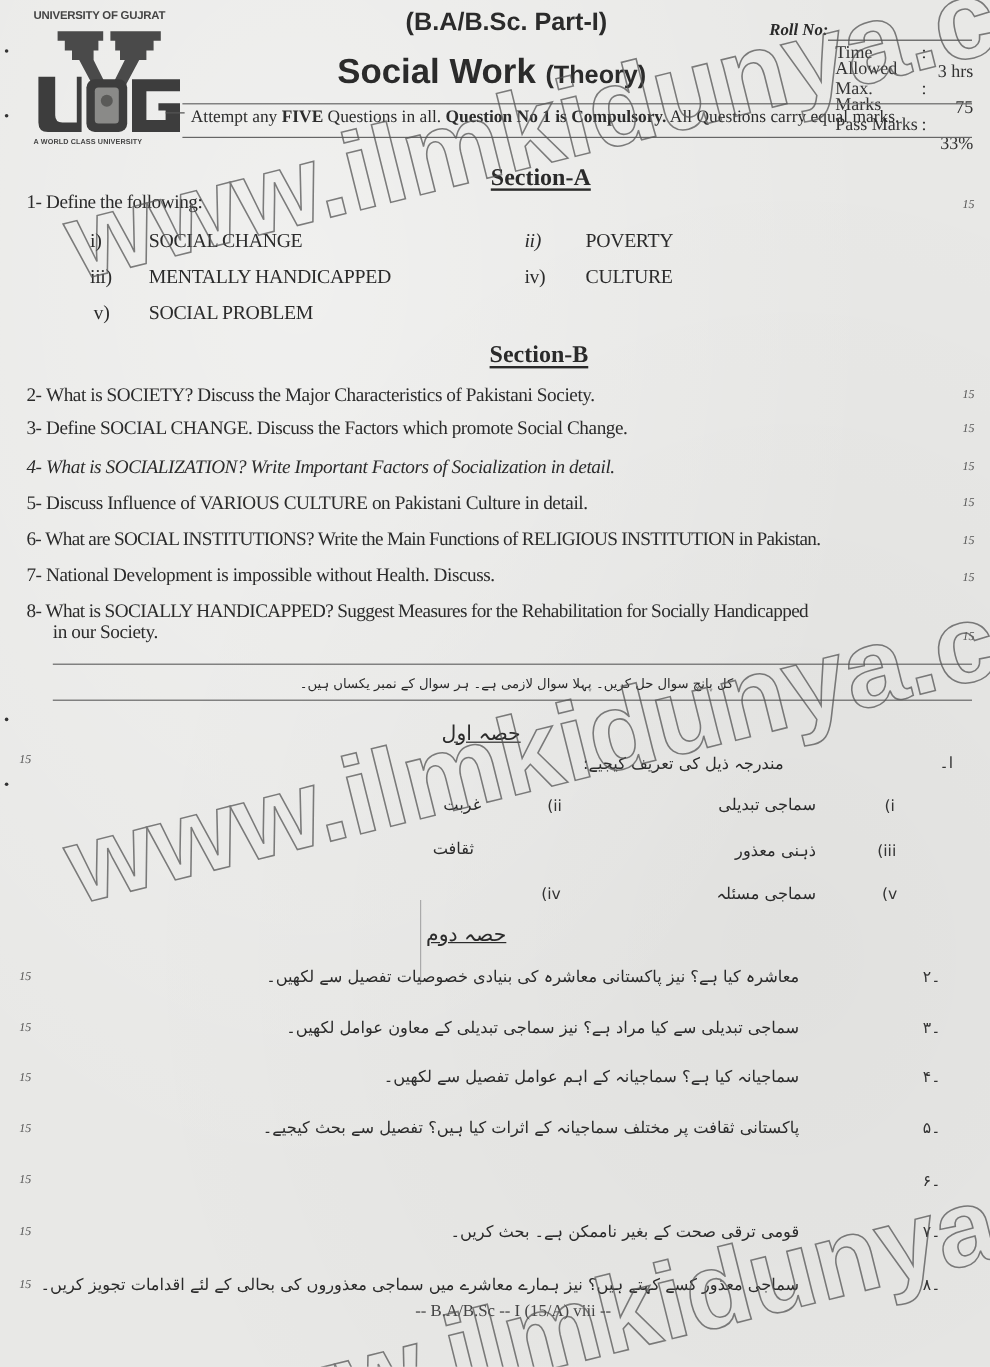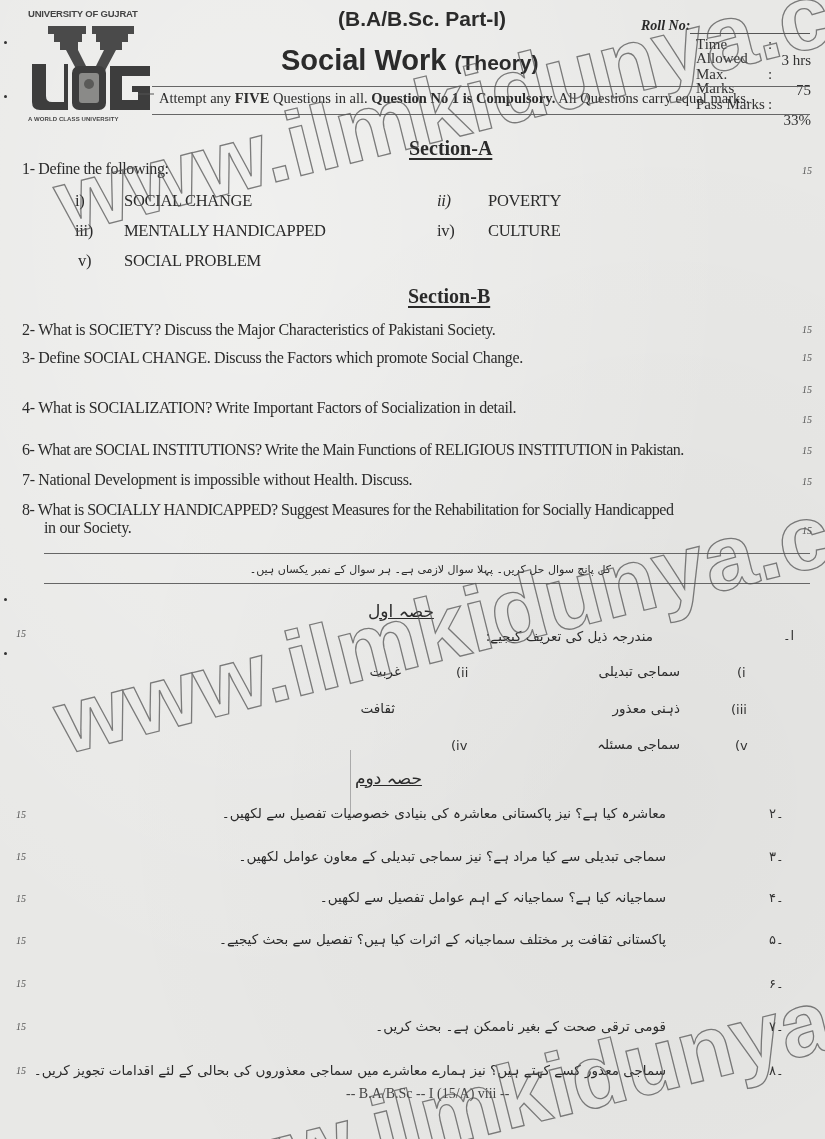--- a/index.html
+++ b/index.html
@@ -139,23 +139,24 @@
   <div class="abs def" style="left:124px; top:251px;">SOCIAL PROBLEM</div>
 
   <div class="abs sec-title" style="left:361px; top:285px;">Section-B</div>
 
   <div class="abs q" style="left:22px; top:321px;"><span>2-</span>&nbsp;<span>What is SOCIETY? Discuss the Major Characteristics of Pakistani Society.</span></div>
   <div class="abs mark" style="left:802px; top:324px;">15</div>
 
   <div class="abs q" style="left:22px; top:349px;"><span>3-</span>&nbsp;<span>Define SOCIAL CHANGE. Discuss the Factors which promote Social Change.</span></div>
   <div class="abs mark" style="left:802px; top:352px;">15</div>
 
-  <div class="abs q" style="left:22px; top:399px;"><span>4-</span>&nbsp;<span>What is SOCIALIZATION? Write Important Factors of Socialization in detail.</span></div>
+  <div class="abs q" style="left:22px; top:381px;font-style:italic;"><span>4-</span>&nbsp;<span>What is SOCIALIZATION? Write Important Factors of Socialization in detail.</span></div>
   <div class="abs mark" style="left:802px; top:384px;">15</div>
 
+  <div class="abs q" style="left:22px; top:411px;"><span>5-</span>&nbsp;<span>Discuss Influence of VARIOUS CULTURE on Pakistani Culture in detail.</span></div>
   <div class="abs mark" style="left:802px; top:414px;">15</div>
 
   <div class="abs q" style="left:22px; top:441px; letter-spacing:-0.55px;"><span>6-</span>&nbsp;<span>What are SOCIAL INSTITUTIONS? Write the Main Functions of RELIGIOUS INSTITUTION in Pakistan.</span></div>
   <div class="abs mark" style="left:802px; top:445px;">15</div>
 
   <div class="abs q" style="left:22px; top:471px;"><span>7-</span>&nbsp;<span>National Development is impossible without Health. Discuss.</span></div>
   <div class="abs mark" style="left:802px; top:476px;">15</div>
 
   <div class="abs q" style="left:22px; top:501px; letter-spacing:-0.5px;"><span>8-</span>&nbsp;<span>What is SOCIALLY HANDICAPPED?  Suggest Measures for the Rehabilitation for Socially Handicapped</span></div>
   <div class="abs q" style="left:44px; top:519px;">in our Society.</div>

